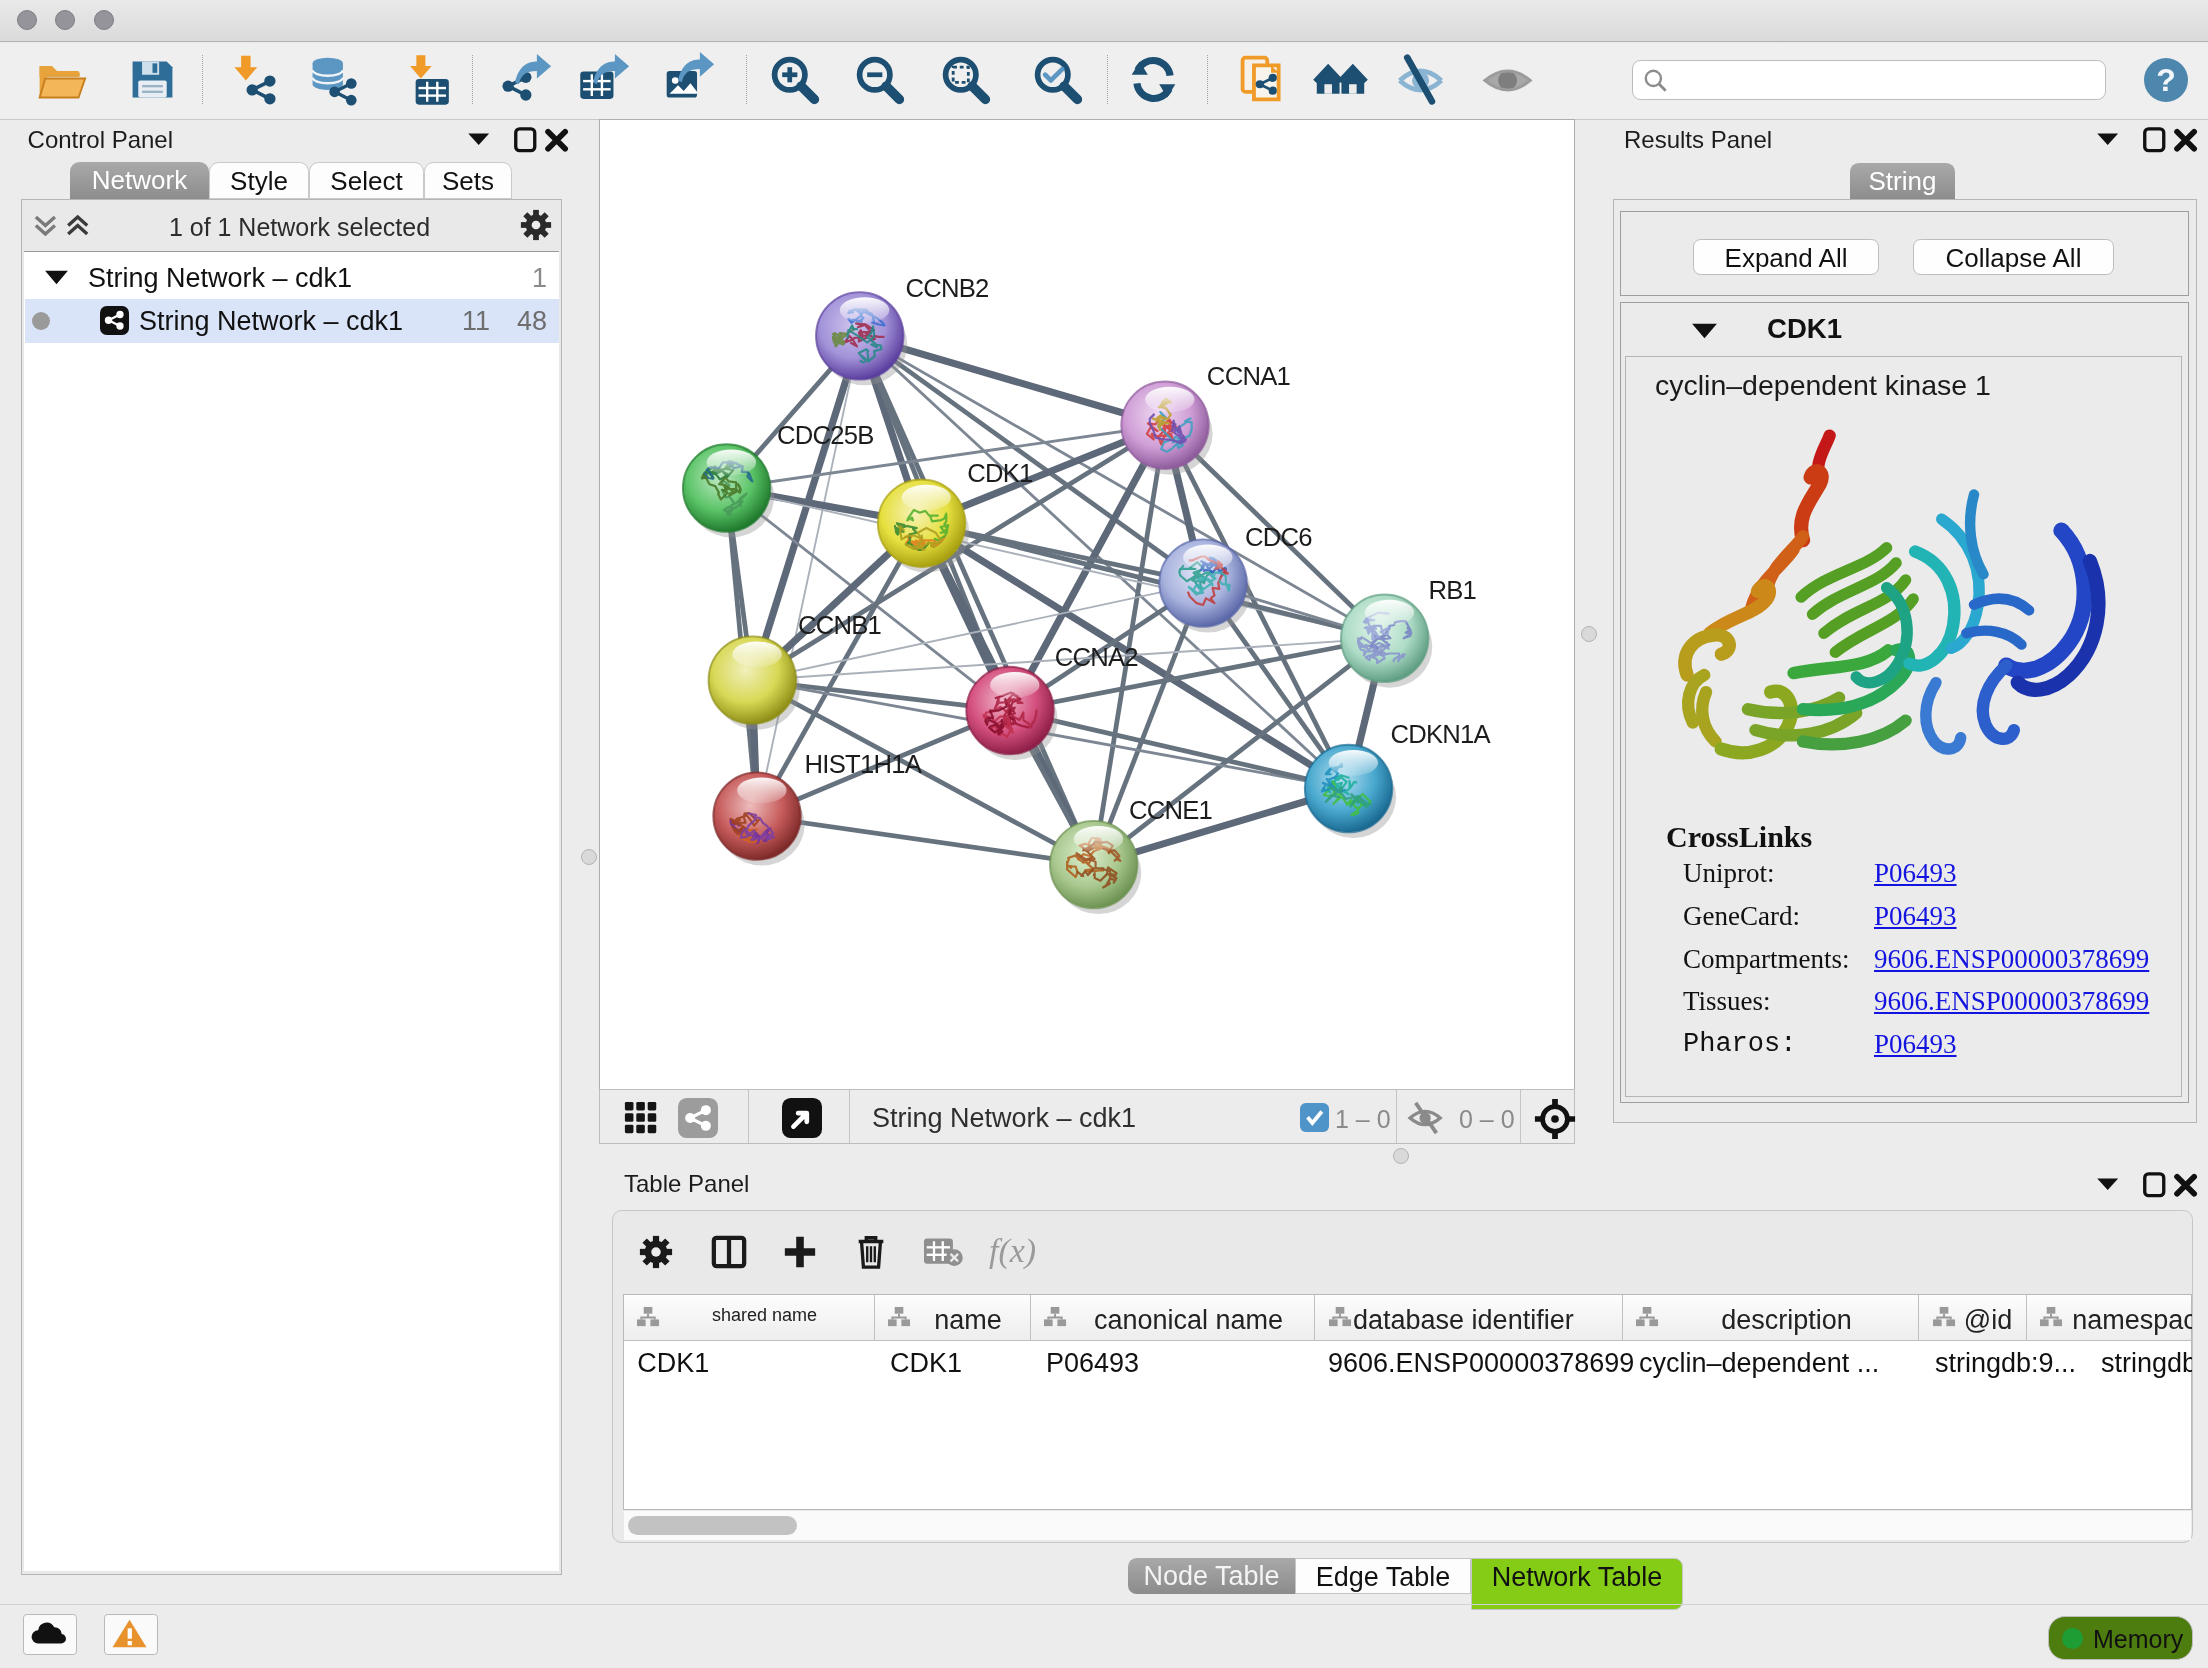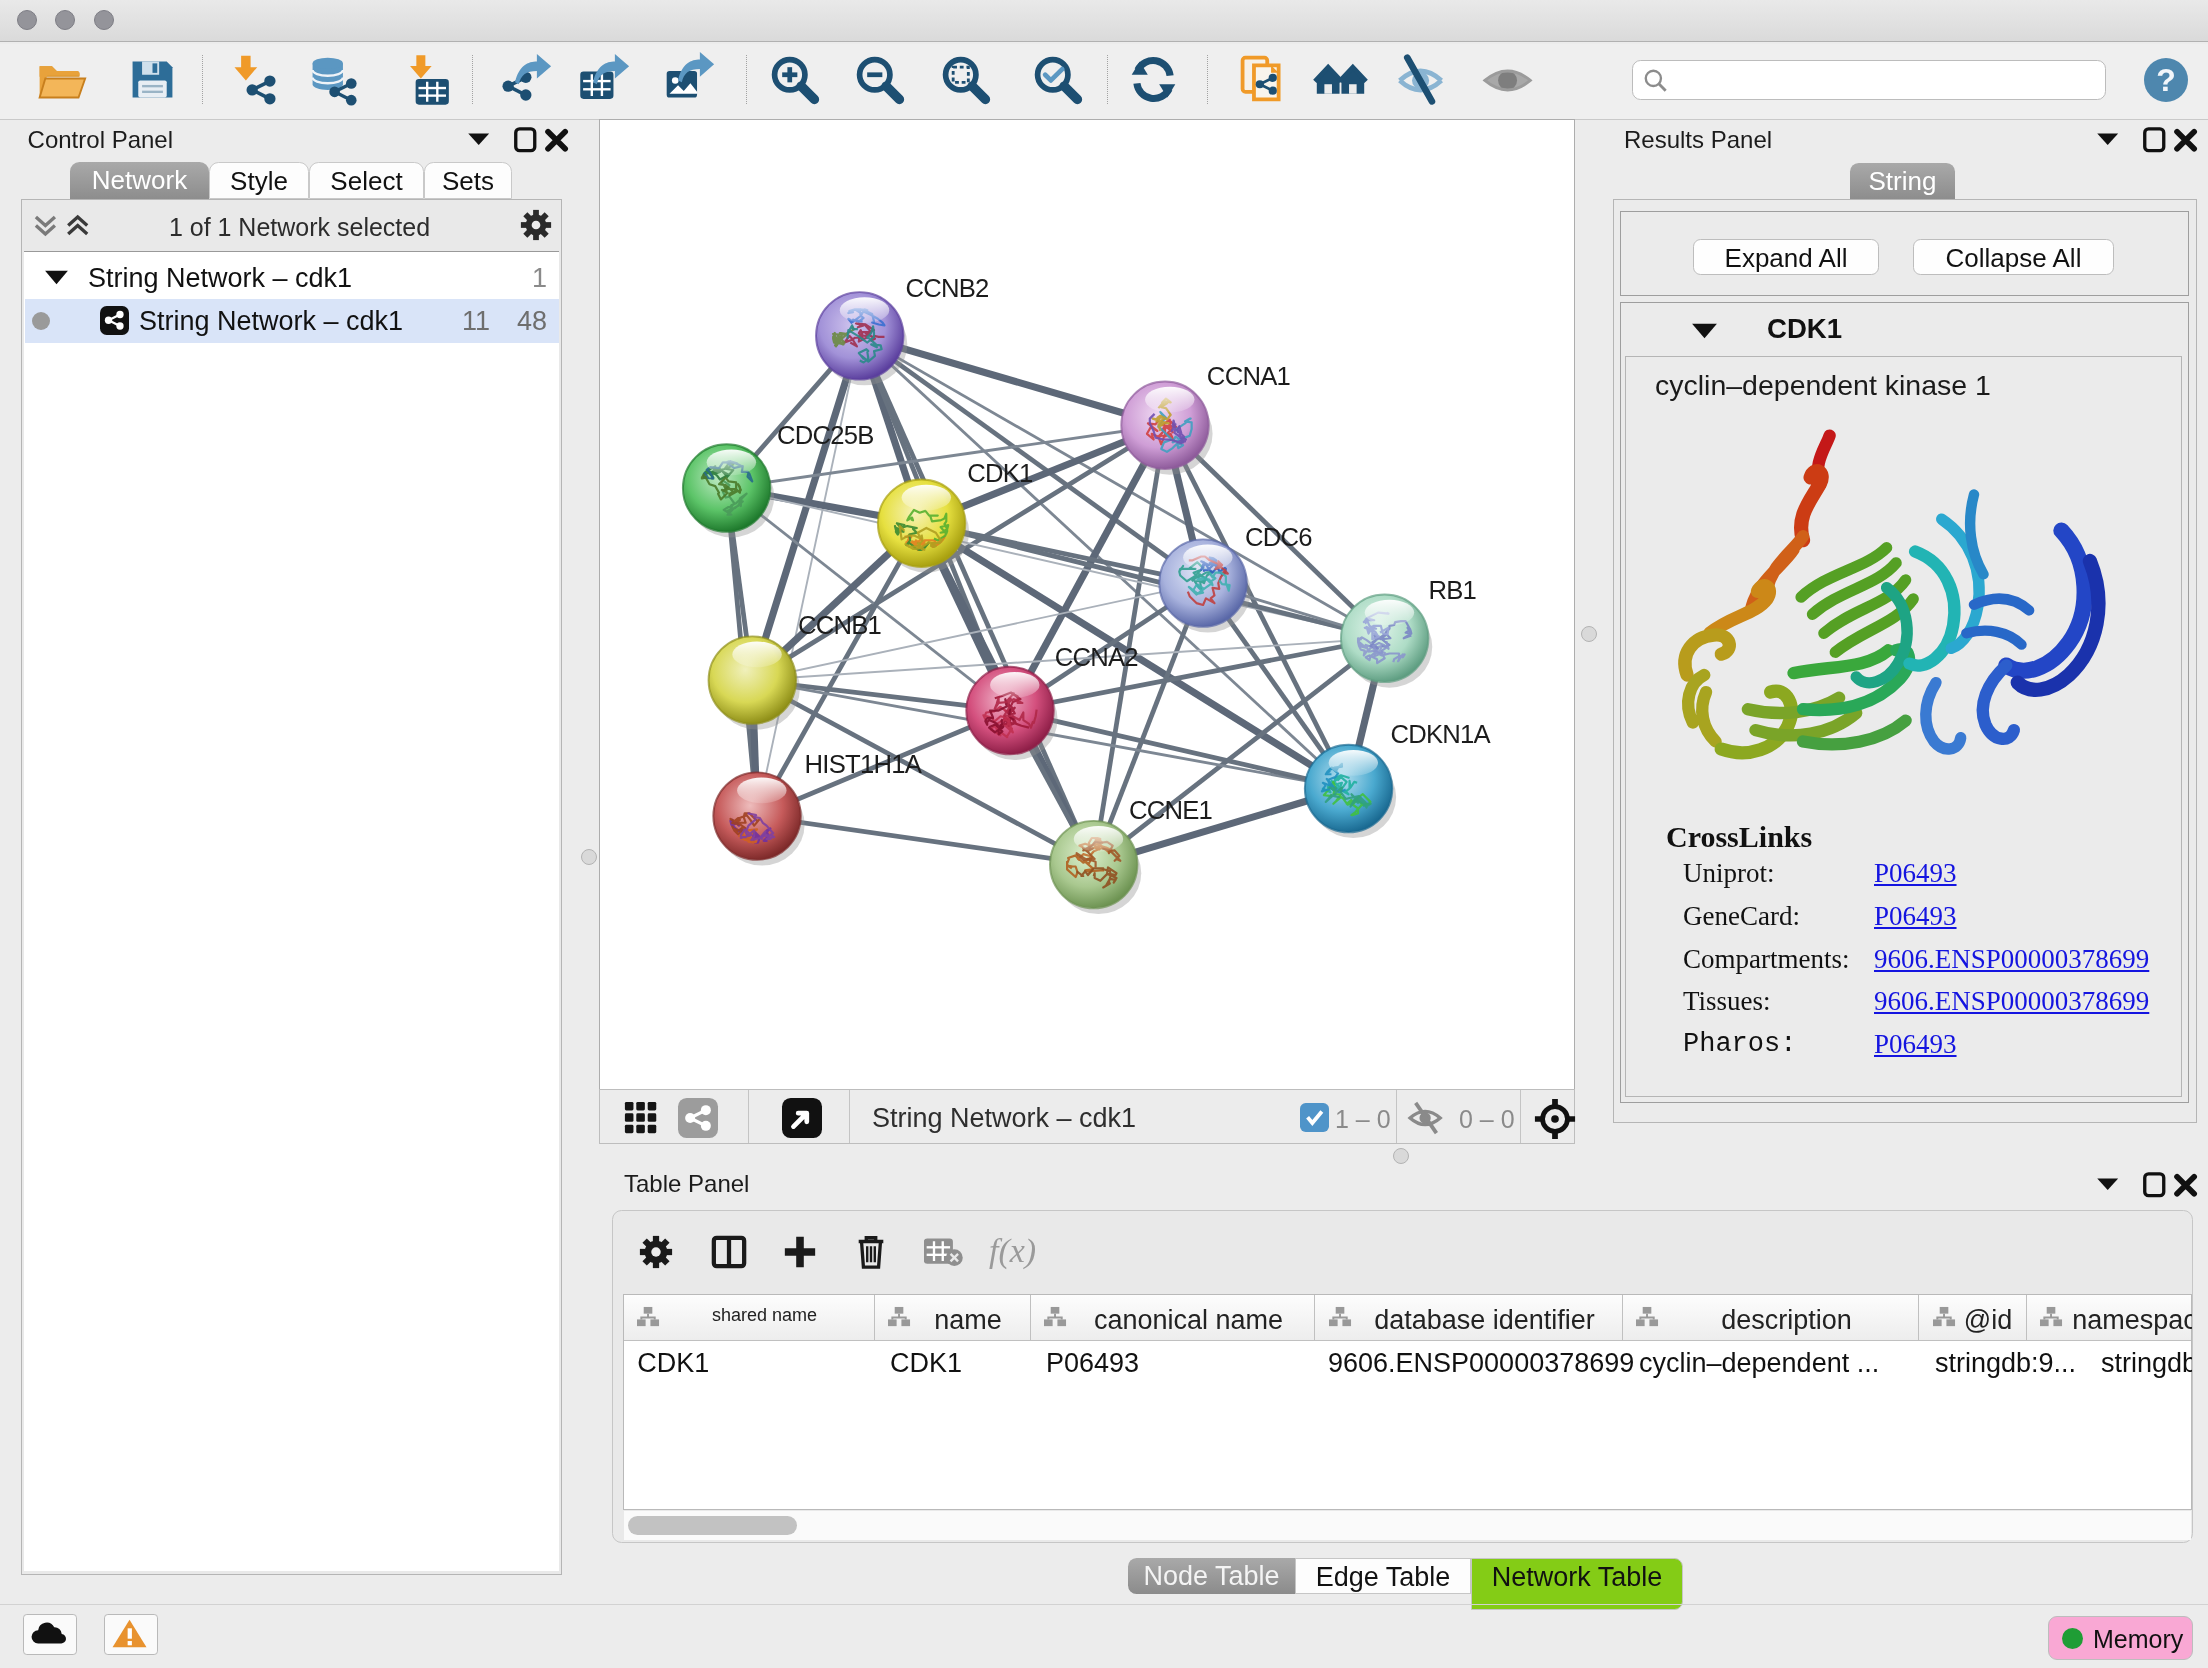--- a/index.html
+++ b/index.html
@@ -576,21 +576,21 @@
       <path d="M12.5 8 v4 M5.5 14 v-2 h14 v2" fill="none" stroke="#999" stroke-width="2"></path>
     </svg>
     <div class="abs" style="left:445px;top:10.5px;width:241px;text-align:center;font-size:27px;color:#222;white-space:nowrap">canonical name</div>
     <div class="abs" style="left:691px;top:1px;width:0;height:46px;border-left:1px solid #c0c0c0"></div>
     <svg width="25" height="23" style="position:absolute;left:705px;top:12.4px" viewBox="0 0 26 24">
       <rect x="8" y="1" width="9" height="7" fill="#999"></rect>
       <rect x="1" y="14" width="9" height="7" fill="#999"></rect>
       <rect x="15" y="14" width="9" height="7" fill="#999"></rect>
       <path d="M12.5 8 v4 M5.5 14 v-2 h14 v2" fill="none" stroke="#999" stroke-width="2"></path>
     </svg>
-    <div class="abs" style="left:730px;top:10.5px;width:263px;text-align:center;font-size:27px;color:#222;white-space:nowrap">database identifier</div>
+    <div class="abs" style="left:730px;top:10.5px;width:263px;text-align:left;font-size:27px;color:#222;white-space:nowrap">database identifier</div>
     <div class="abs" style="left:999px;top:1px;width:0;height:46px;border-left:1px solid #c0c0c0"></div>
     <svg width="25" height="23" style="position:absolute;left:1012px;top:12.4px" viewBox="0 0 26 24">
       <rect x="8" y="1" width="9" height="7" fill="#999"></rect>
       <rect x="1" y="14" width="9" height="7" fill="#999"></rect>
       <rect x="15" y="14" width="9" height="7" fill="#999"></rect>
       <path d="M12.5 8 v4 M5.5 14 v-2 h14 v2" fill="none" stroke="#999" stroke-width="2"></path>
     </svg>
     <div class="abs" style="left:1037px;top:10.5px;width:253px;text-align:center;font-size:27px;color:#222;white-space:nowrap">description</div>
     <div class="abs" style="left:1295px;top:1px;width:0;height:46px;border-left:1px solid #c0c0c0"></div>
     <svg width="25" height="23" style="position:absolute;left:1309px;top:12.4px" viewBox="0 0 26 24">
@@ -623,16 +623,16 @@
 <div class="abs" style="left:1471px;top:1558px;width:212px;height:52px;background:#84cc16;border:1px solid #c6c6c6;border-radius:0 8.6px 8.6px 0;color:#111;font-size:27px;text-align:center;line-height:36px">Network Table</div>
 <div class="abs" style="left:0;top:1604px;width:2208px;height:0;border-top:1.9px solid #d2d2d2"></div>
 <div class="abs" style="left:23px;top:1614px;width:54px;height:41px;background:#fafafa;border:1.9px solid #b9b9b9;border-radius:3.8px"><svg width="50" height="37" viewBox="0 0 53 39">
       <path d="M15 30 a7 7 0 0 1 0-14 a9 9 0 0 1 17-3 a7.5 7.5 0 0 1 8 7 a5 5 0 0 1-1 10 Z" fill="#111"></path>
     </svg></div>
 <div class="abs" style="left:104px;top:1614px;width:54px;height:41px;background:#fafafa;border:1.9px solid #b9b9b9;border-radius:3.8px"><svg width="50" height="37" viewBox="0 0 53 39">
       <path d="M26 5 L44 34 H8 Z" fill="#e8922e"></path>
       <rect x="24" y="14" width="4.5" height="11" fill="#fff"></rect>
       <rect x="24" y="27.5" width="4.5" height="4.5" fill="#fff"></rect>
     </svg></div>
-<div class="abs" style="left:2048px;top:1616px;width:145px;height:44px;background:#f9a8d4;border:1.9px solid #bdbdbd;border-radius:9px">
+<div class="abs" style="left:2048px;top:1616px;width:145px;height:44px;background:#4d7c0f;border:1.9px solid #bdbdbd;border-radius:17px">
     <div class="abs" style="left:13.3px;top:10.5px;width:21px;height:21px;border-radius:50%;background:#1f9d35"></div>
     <div class="abs" style="left:44px;top:7.6px;font-size:25px;color:#111">Memory</div>
   </div>
 
 </body></html>

